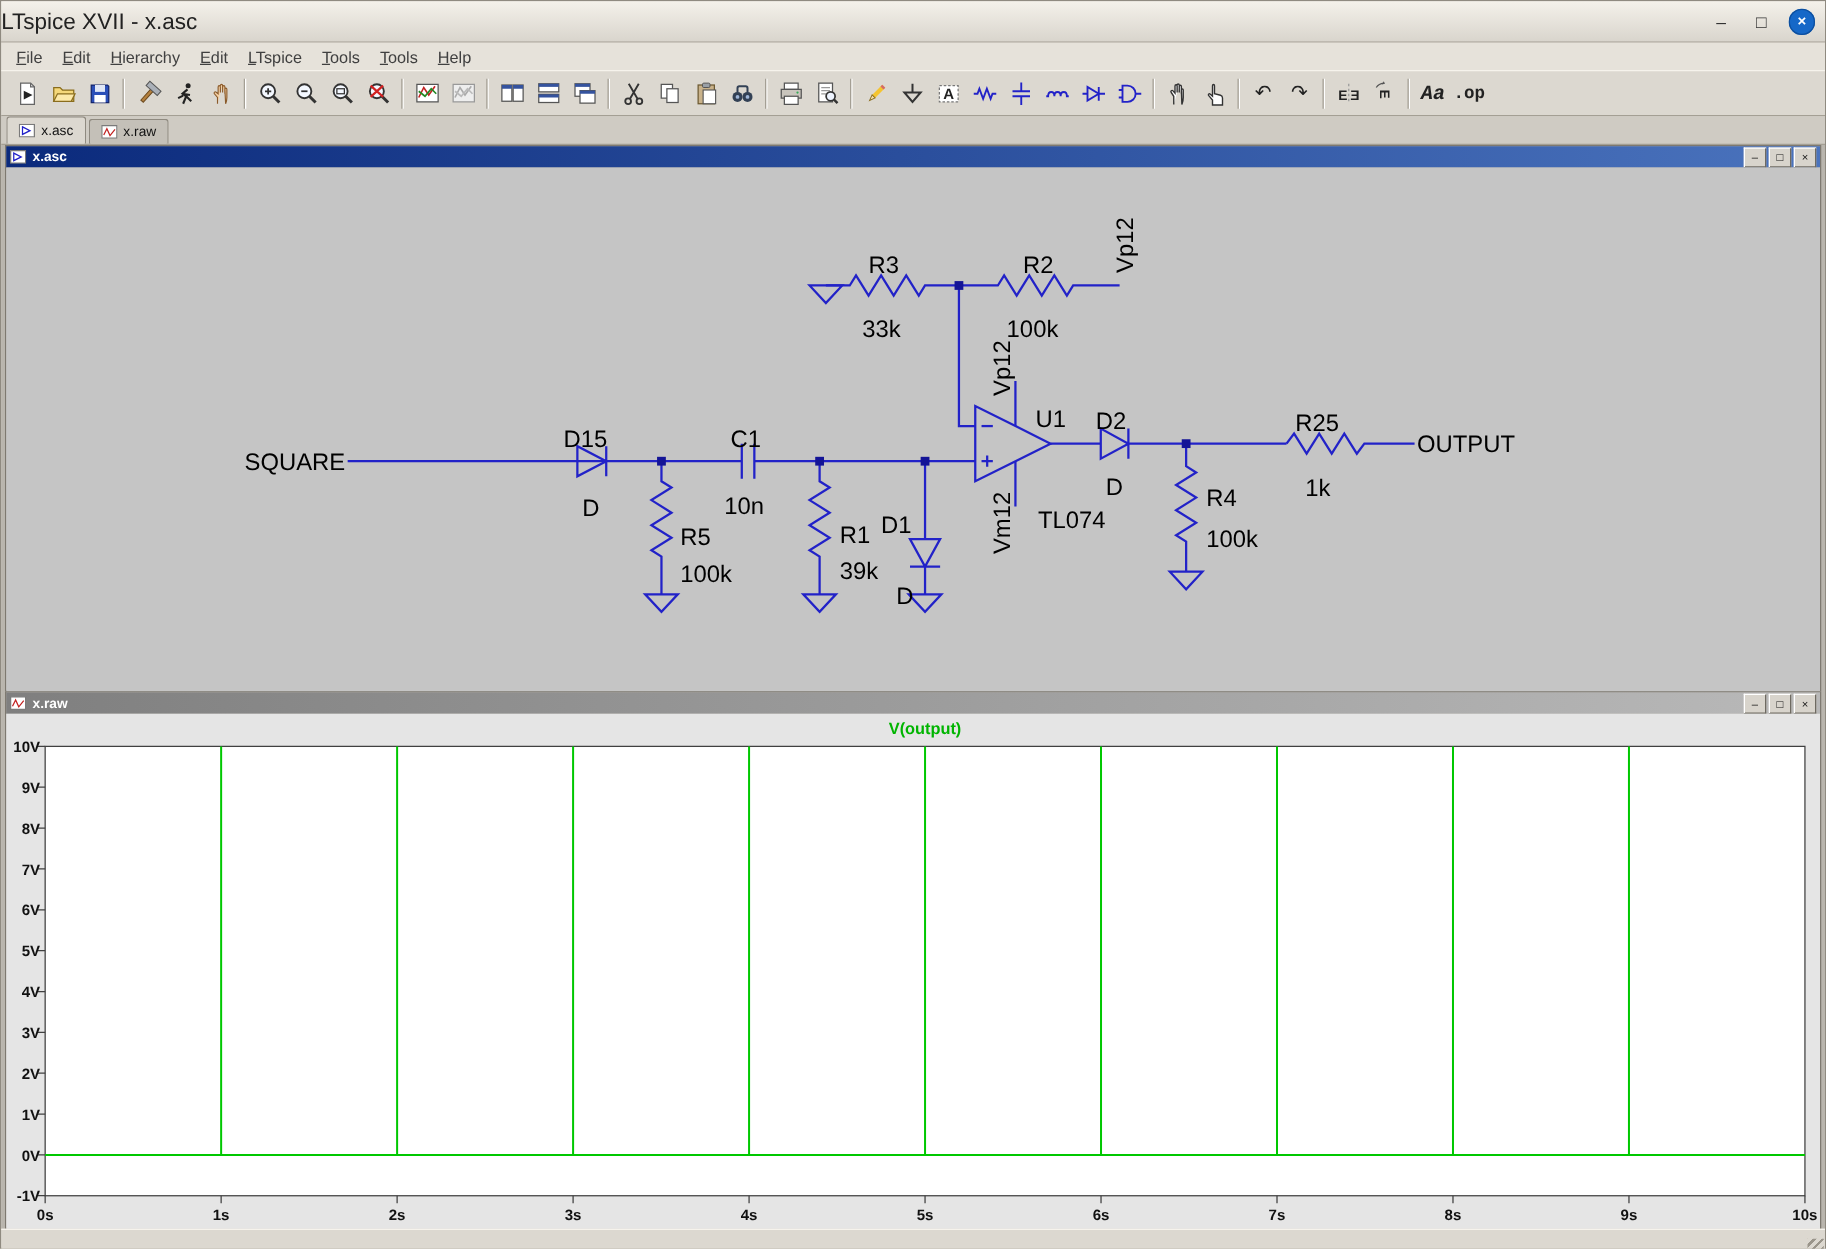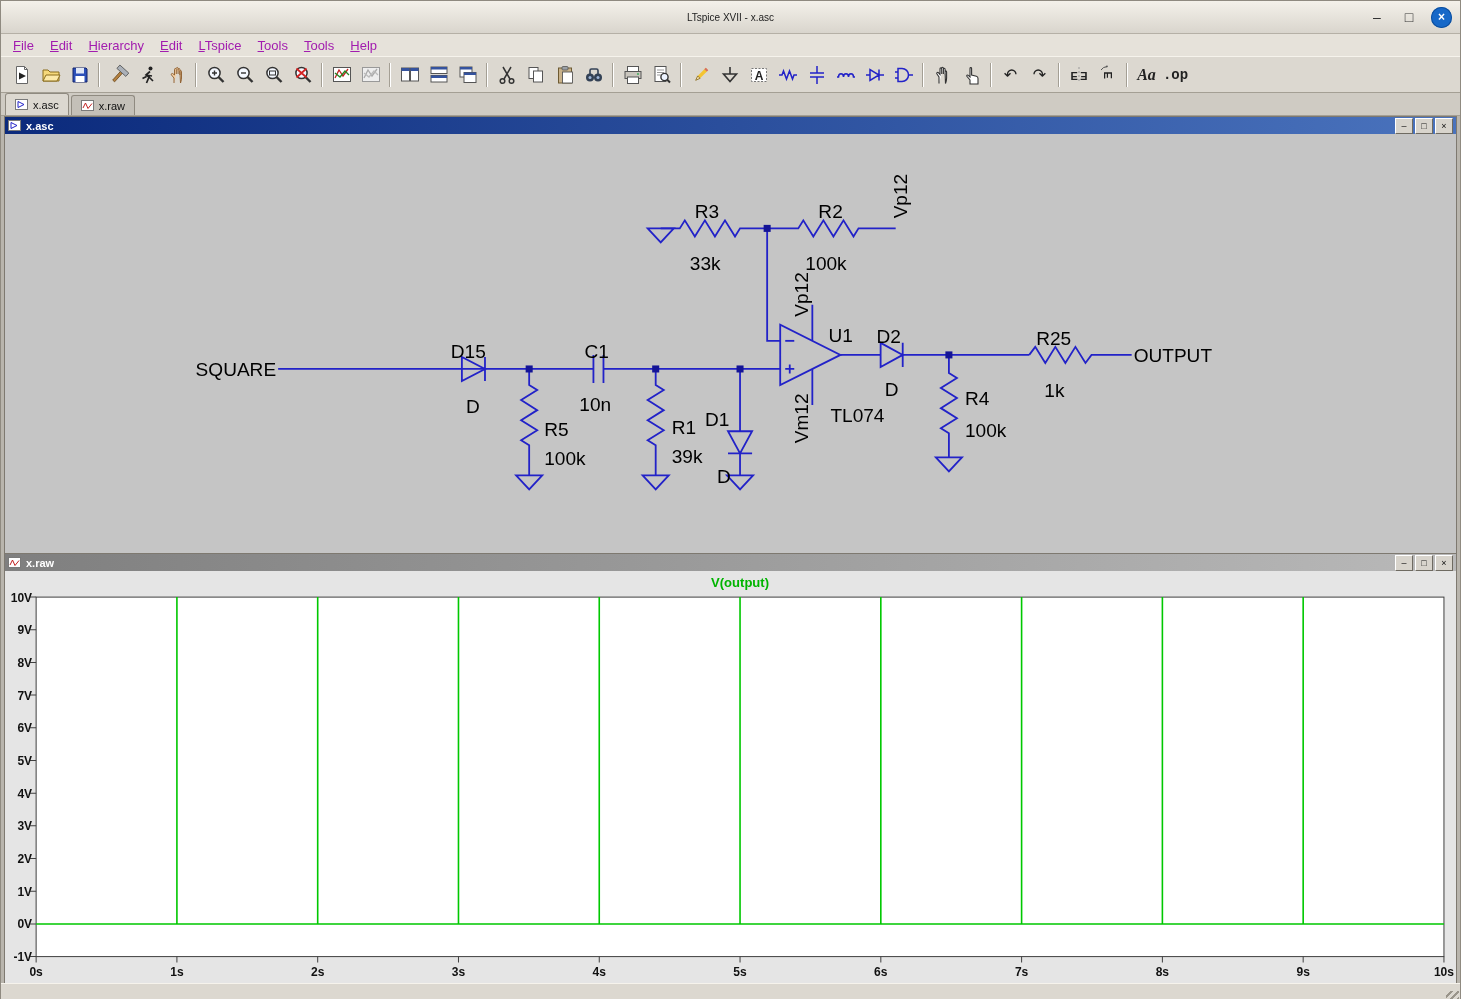--- a/index.html
+++ b/index.html
@@ -1,31 +1,31 @@
 <!DOCTYPE html>
 <html><head>
 <meta charset="utf-8">
 <style>
   html,body{margin:0;padding:0}
   body{width:1461px;height:999px;overflow:hidden;background:#d8d4cc;font-family:"Liberation Sans",sans-serif}
   .app{width:100%;height:100%;display:flex;flex-direction:column;border:1px solid #8f8a80;box-sizing:border-box}
   .titlebar{height:32px;flex:0 0 32px;background:linear-gradient(#f4f1ea,#d9d5cd);display:flex;align-items:center;position:relative;border-bottom:1px solid #b5b0a6}
-  .title{position:absolute;left:0;right:0;text-align:center;font-size:10px;color:#222}
+  .title{position:absolute;left:0;right:0;text-align:left;font-size:18px;color:#222}
   .winbtns{position:absolute;right:8px;top:0;height:32px;display:flex;align-items:center;gap:12px}
   .wbtn{width:20px;height:20px;display:flex;align-items:center;justify-content:center;font-size:14px;color:#333}
   .wbtn.close{background:#1668c8;color:#fff;border-radius:50%;width:21px;height:21px;font-size:12px;font-weight:bold;box-shadow:inset 0 0 0 1px #0d4f9e}
   .menubar{height:22px;flex:0 0 22px;background:#e6e2da;display:flex;align-items:center;padding-left:4px;font-size:13px}
-  .menu-item{padding:2px 8px;color:#a21caf}
+  .menu-item{padding:2px 8px;color:#404040}
   .menu-item::first-letter{text-decoration:underline}
   .toolbar{height:35px;flex:0 0 35px;background:#dcd8d0;border-top:1px solid #f6f3ec;border-bottom:1px solid #a49f94;display:flex;align-items:center;padding-left:6px}
   .tb{width:29px;height:28px;display:flex;align-items:center;justify-content:center}
   .ti{width:22px;height:22px;display:block;overflow:visible}
   .sep{width:0;height:24px;border-left:1px solid #a49f94;border-right:1px solid #fff;margin:0 4px}
   .tg{font-size:16px;color:#222;line-height:1}
-  .tg.italic{font-style:italic;font-family:Liberation Serif, serif;font-weight:bold}
+  .tg.italic{font-style:italic;font-family:Liberation Mono, monospace;font-weight:bold}
   .tg.small{font-size:14px;font-weight:bold;font-family:"Liberation Mono",monospace}
   .tabbar{height:22px;flex:0 0 22px;background:#cfcbc3;display:flex;align-items:flex-end;padding-left:4px;gap:2px;border-bottom:1px solid #a49f94}
   .tab{height:19px;display:flex;align-items:center;gap:5px;padding:0 9px;font-size:11px;color:#111;background:#c4c0b8;border:1px solid #8f8a80;border-bottom:none;border-radius:3px 3px 0 0}
   .tab.active{background:#dcd8d0;height:21px}
   .mdi{flex:1;display:flex;flex-direction:column;background:#b9b5ad;padding:0 3px}
   .child{display:flex;flex-direction:column;border:1px solid #7e7970;box-sizing:border-box}
   .child.schem{height:437px}
   .child.wave{height:430px}
   .ctitle{height:17px;flex:0 0 17px;display:flex;align-items:center;padding:0 3px;gap:5px}
   .ctitle.active{background:linear-gradient(90deg,#0b2a7c,#4a73bd)}

